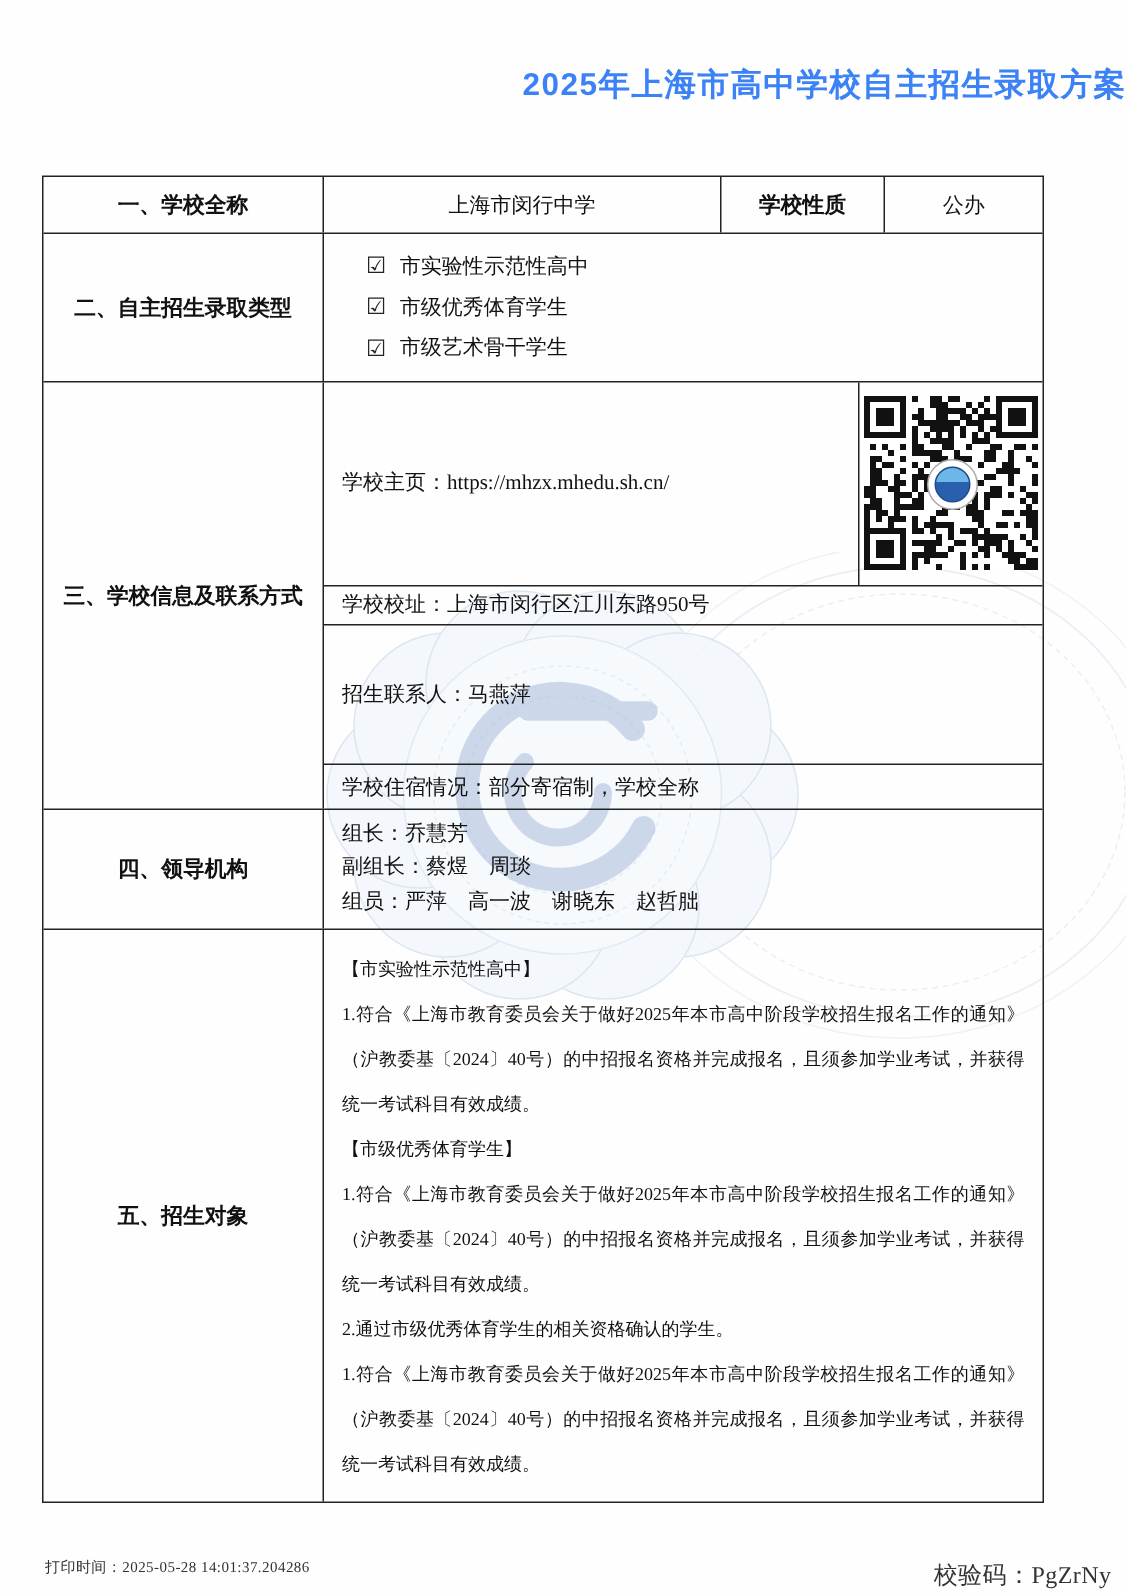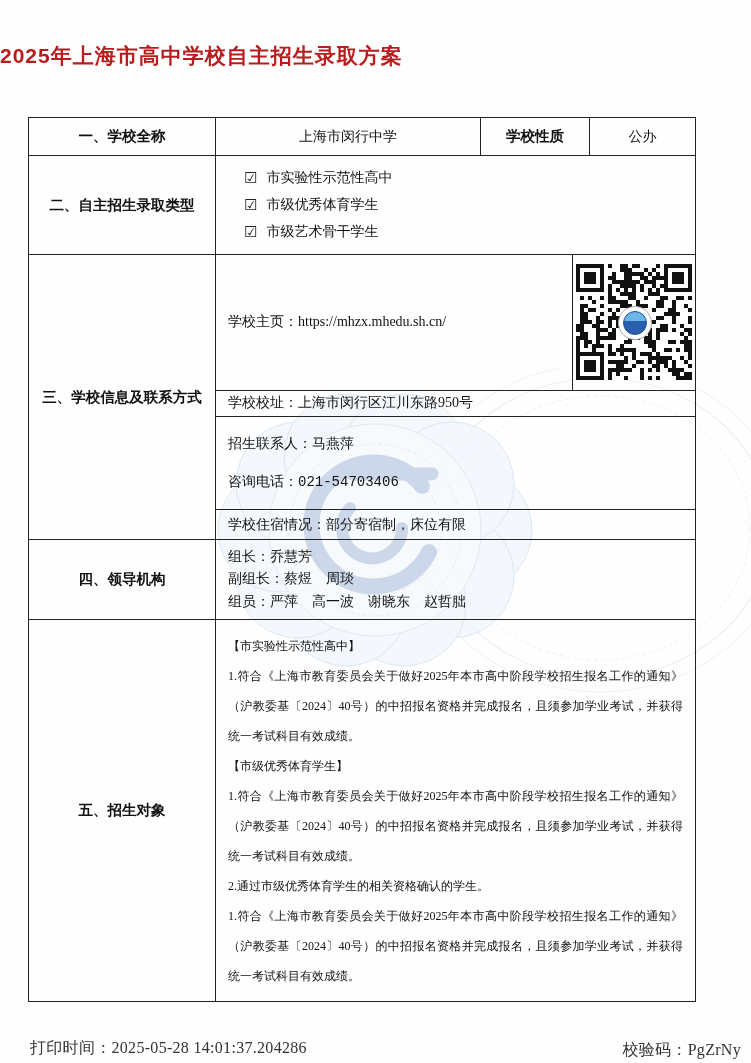--- a/index.html
+++ b/index.html
@@ -2,23 +2,23 @@
 <html><head>
 <meta charset="utf-8">
 <style>
   html,body{margin:0;padding:0;}
   body{
     width:751px;height:1063px;background:#ffffff;
     font-family:"Liberation Serif","DejaVu Serif",serif;color:#111;
   }
   .page{position:relative;width:751px;height:1063px;overflow:hidden;background:#fefefe;}
   .title{
-    position:absolute;top:42px;left:0;right:0;text-align:left;z-index:2;
+    position:absolute;top:42px;left:0;right:0;text-align:right;z-index:2;
     font-family:"Liberation Sans","DejaVu Sans",sans-serif;font-weight:bold;
-    font-size:21px;letter-spacing:1px;color:#b91c1c;
+    font-size:21px;letter-spacing:1px;color:#3b82f6;
   }
   .wm{position:absolute;left:150px;top:368px;z-index:0;pointer-events:none;}
   .tbl{
     position:absolute;left:28px;top:117px;width:668px;z-index:1;
     border:1.5px solid #222;box-sizing:border-box;background:transparent;
     font-size:14px;
   }
   .tr{display:flex;border-top:1px solid #222;box-sizing:border-box;}
   .tr:first-child{border-top:none;}
   .td{border-left:1px solid #222;box-sizing:border-box;min-width:0;}
@@ -51,21 +51,21 @@
     width:24px;height:24px;border-radius:50%;
     background:linear-gradient(#6db6e8 42%,#2a5fae 42%);
     border:1px solid #1d4b8f;box-sizing:border-box;
   }
   .sub2{height:27px;border-top:1px solid #222;box-sizing:border-box;display:flex;align-items:center;padding-left:12px;}
   .sub3{height:93px;border-top:1px solid #222;box-sizing:border-box;display:flex;flex-direction:column;justify-content:space-around;padding:8px 0 8px 12px;font-family:Liberation Mono, monospace;}
   .sub4{height:30px;border-top:1px solid #222;box-sizing:border-box;display:flex;align-items:center;padding-left:12px;}
   .leadlines{flex:1;display:flex;flex-direction:column;justify-content:space-around;padding:6px 0 6px 12px;line-height:22px;}
   .targets{flex:1;padding:11px 12px 10px 12px;font-size:12px;line-height:30px;text-align:justify;}
   .sec + .sec{}
-  .foot{position:absolute;z-index:2;font-size:16px;color:#333;letter-spacing:0.3px;}
+  .foot{position:absolute;z-index:2;font-size:10px;color:#333;letter-spacing:0.3px;}
   .foot-left{left:30px;top:1038px;}
   .foot-right{right:10px;top:1040px;font-size:16px;}
   #qr svg{display:block;}
 </style>
 </head>
 <body>
 
 <div class="page">
 
   <svg class="wm" width="610" height="330" viewBox="0 0 610 330">
@@ -525,23 +525,22 @@
                 </svg>
               </div>
             <div class="qrlogo">
                 <div class="globe"></div>
               </div>
           </div>
         </div>
         <div class="sub2">学校校址：上海市闵行区江川东路950号</div>
         <div class="sub3">
           <div>招生联系人：马燕萍</div>
-          <div>咨询电话：021-54703406</div>
-        </div>
-        <div class="sub4">学校住宿情况：部分寄宿制，床位有限</div>
+        </div>
+        <div class="sub4">学校住宿情况：部分寄宿制，学校全称</div>
       </div>
     </div>
 
     <div class="tr r4">
       <div class="td lab">四、领导机构</div>
       <div class="td leadlines">
         <div>组长：乔慧芳</div>
         <div>副组长：蔡煜　周琰</div>
         <div>组员：严萍　高一波　谢晓东　赵哲朏</div>
       </div>

